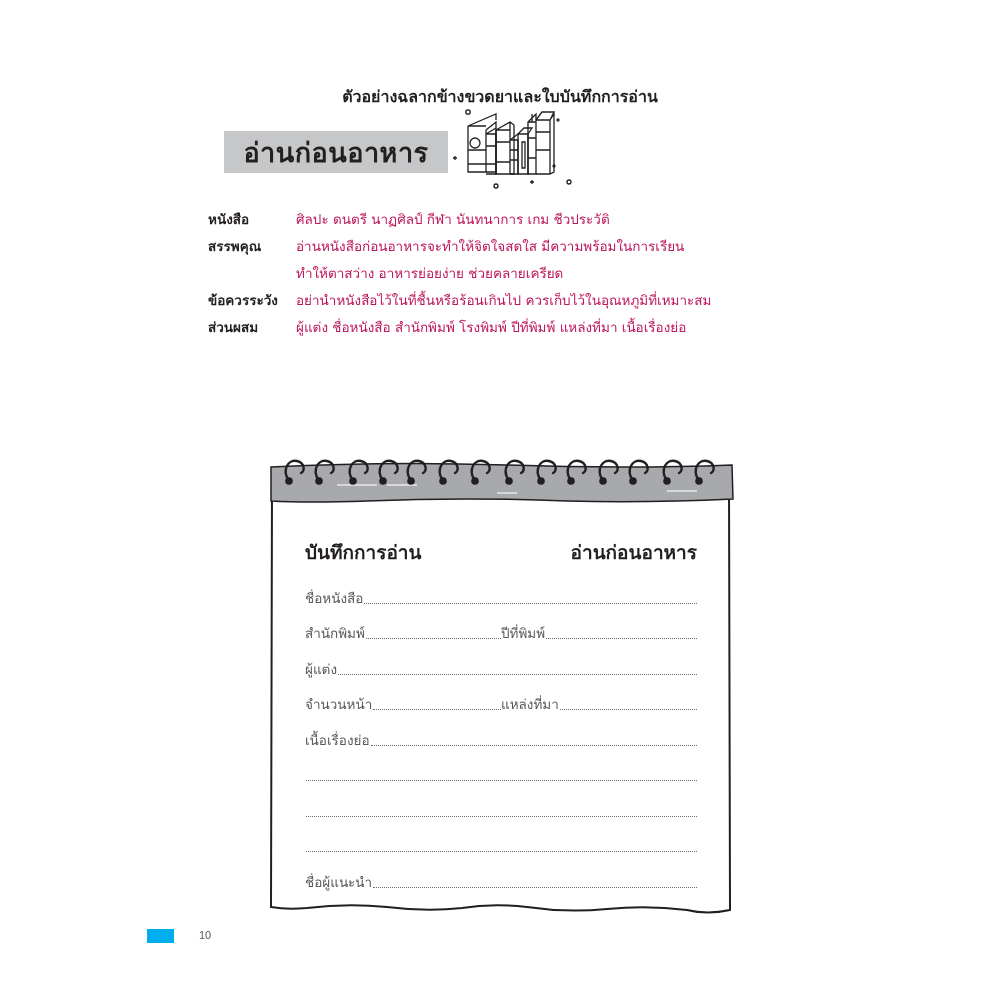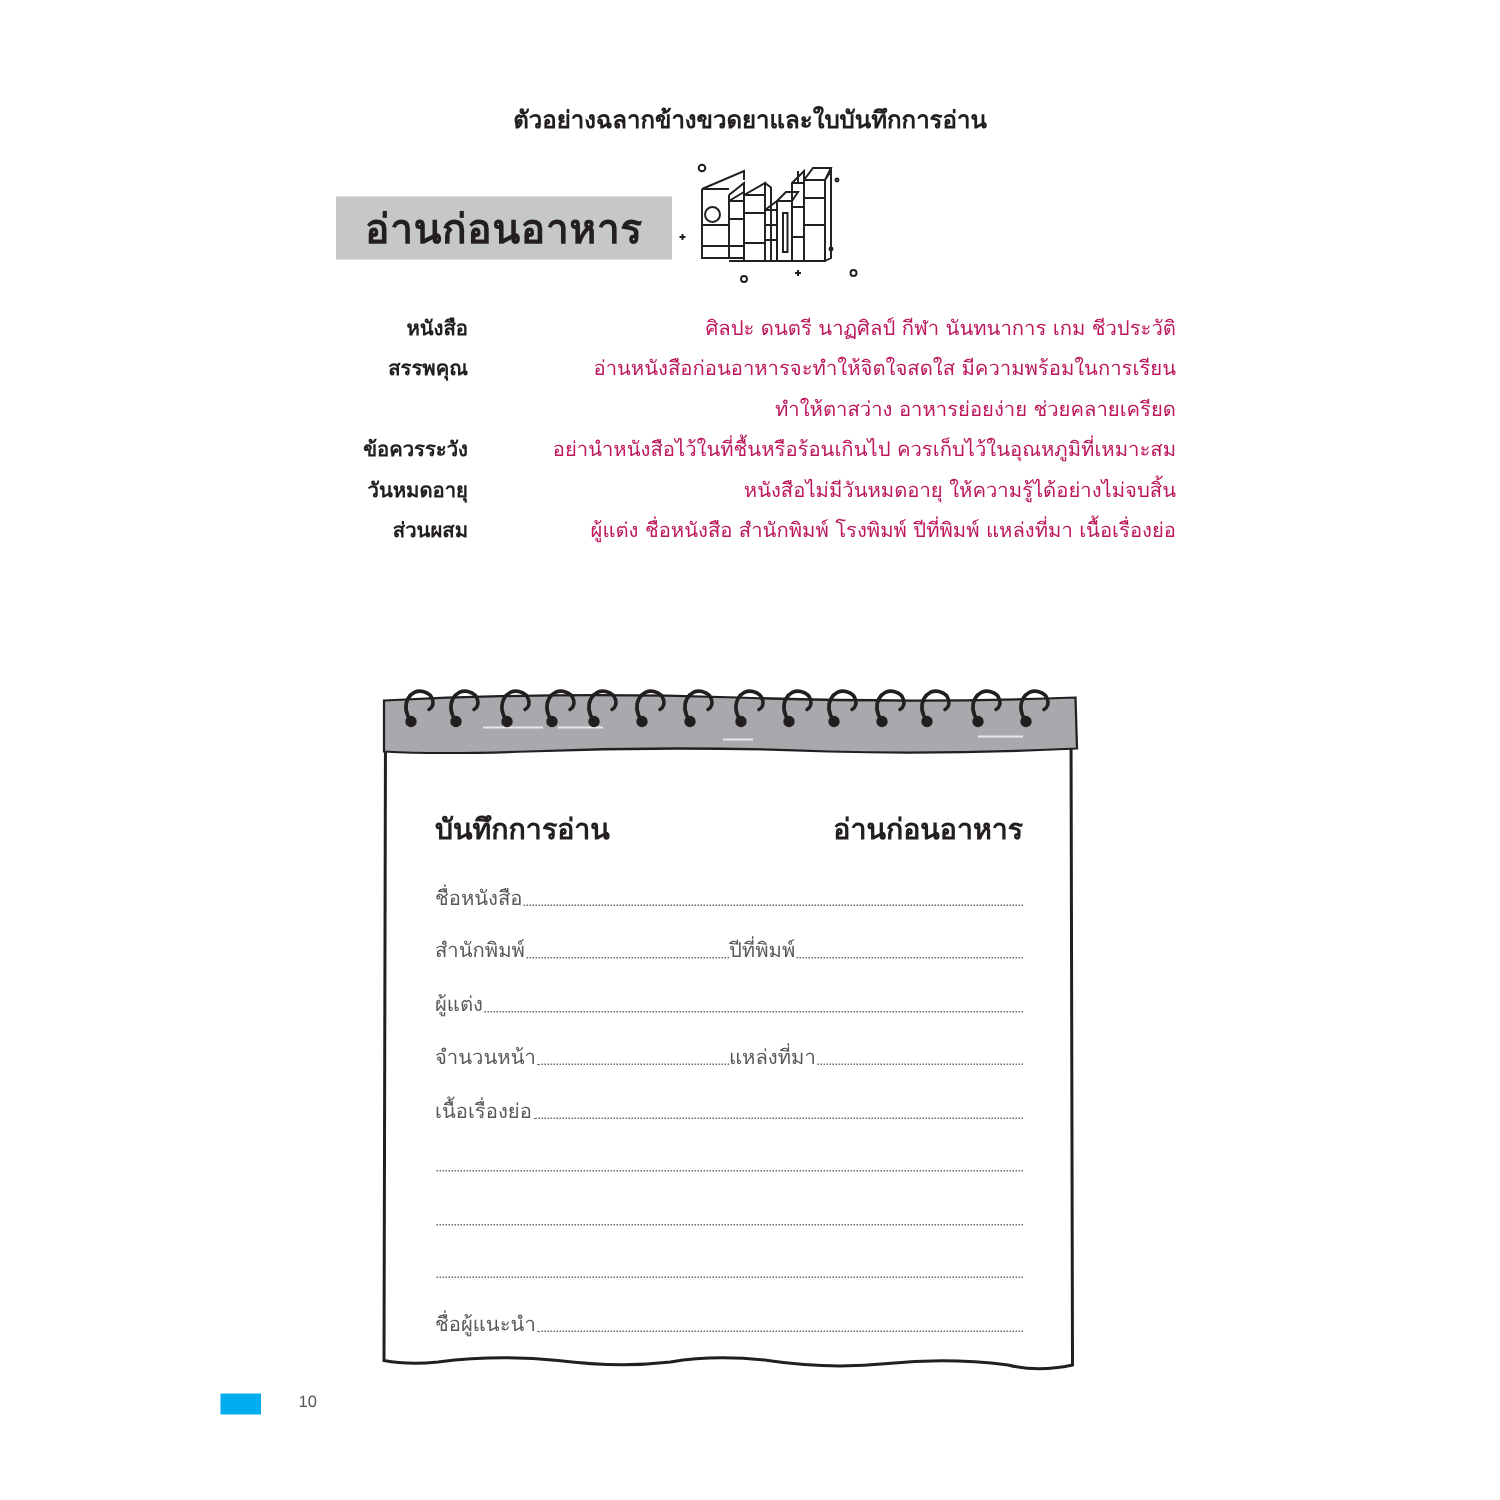--- a/index.html
+++ b/index.html
@@ -1,36 +1,36 @@
 <!DOCTYPE html>
 <html><head>
 <meta charset="utf-8">
 <style>
   html, body { margin:0; padding:0; }
   body {
     width:1000px; height:1000px; background:#ffffff; position:relative; overflow:hidden;
     font-family:"DejaVu Sans", "Liberation Sans", sans-serif; color:#231f20;
   }
   .page-title {
-    position:absolute; left:0; width:1000px; top:67px; text-align:center;
+    position:absolute; left:0; width:1000px; top:84px; text-align:center;
     font-size:16px; font-weight:bold; color:#231f20;
   }
   .banner {
     position:absolute; left:224px; top:131px; width:224px; height:42px;
     background:#c6c7c8; display:flex; align-items:center; justify-content:center;
   }
   .banner span { font-size:27px; font-weight:bold; color:#231f20; letter-spacing:0.5px; }
   .books { position:absolute; left:450px; top:100px; width:140px; height:100px; }
 
-  .info { position:absolute; left:224px; top:206px; width:560px;text-align:right; }
+  .info { position:absolute; left:208px; top:206px; width:560px; }
   .info-row { display:flex; font-size:13.5px; line-height:27px; }
   .info-key { width:88px; flex:none; font-weight:bold; color:#231f20; }
   .info-val { flex:1; color:#be185d; white-space:nowrap; }
 
-  .notebook { position:absolute; left:252px; top:455px; width:470px; height:465px; }
+  .notebook { position:absolute; left:267px; top:455px; width:470px; height:465px; }
   .nb-svg { position:absolute; left:0; top:0; }
   .nb-head {
     position:absolute; left:38px; top:82px; width:392px; display:flex; justify-content:space-between;
     font-size:19px; font-weight:bold; color:#231f20;
   }
   .lines { position:absolute; left:38px; top:118px; width:392px; }
   .line {
     display:flex; align-items:flex-end; height:35.5px; font-size:13.5px; color:#5a5a5a;
   }
   .line .lbl { flex:none; white-space:nowrap;text-align:center; }
@@ -79,24 +79,20 @@
     <div class="info-key">สรรพคุณ</div>
     <div class="info-val">อ่านหนังสือก่อนอาหารจะทำให้จิตใจสดใส มีความพร้อมในการเรียน</div>
   </div>
   <div class="info-row">
     <div class="info-key"></div>
     <div class="info-val">ทำให้ตาสว่าง อาหารย่อยง่าย ช่วยคลายเครียด</div>
   </div>
   <div class="info-row">
     <div class="info-key">ข้อควรระวัง</div>
     <div class="info-val">อย่านำหนังสือไว้ในที่ชื้นหรือร้อนเกินไป  ควรเก็บไว้ในอุณหภูมิที่เหมาะสม</div>
-  </div>
-  <div class="info-row">
-    <div class="info-key">วันหมดอายุ</div>
-    <div class="info-val">หนังสือไม่มีวันหมดอายุ ให้ความรู้ได้อย่างไม่จบสิ้น</div>
   </div>
   <div class="info-row">
     <div class="info-key">ส่วนผสม</div>
     <div class="info-val">ผู้แต่ง ชื่อหนังสือ สำนักพิมพ์ โรงพิมพ์ ปีที่พิมพ์ แหล่งที่มา เนื้อเรื่องย่อ</div>
   </div>
 </div>
 
 <div class="notebook">
   <svg class="nb-svg" width="470" height="465" viewBox="0 0 470 465">
 

